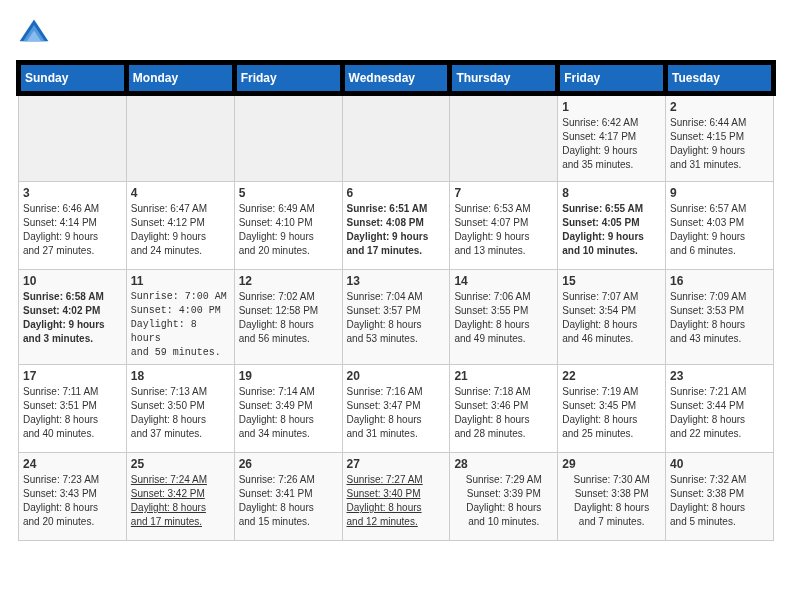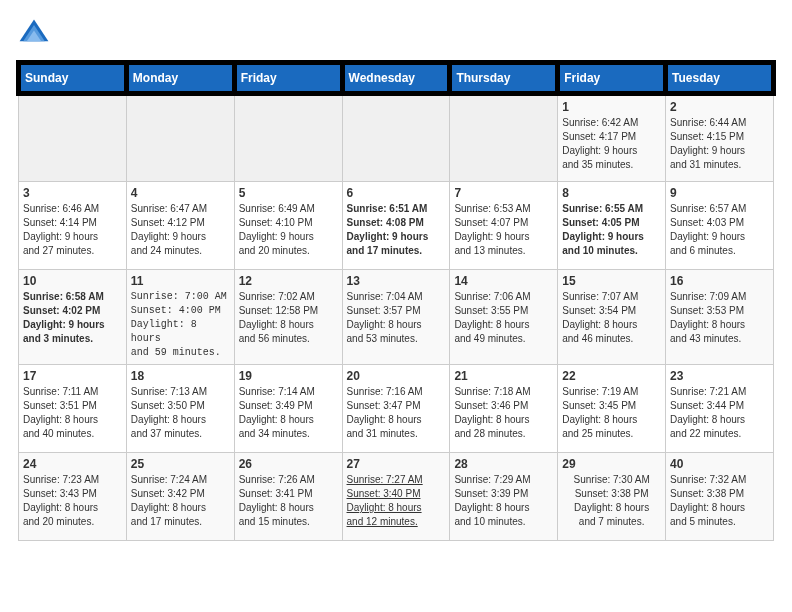--- a/index.html
+++ b/index.html
@@ -299,42 +299,42 @@
       <tr>
         <td>
           <span class="day-number">24</span>
           <div class="day-info" style="white-space: pre-line;">Sunrise: 7:23 AM
 Sunset: 3:43 PM
 Daylight: 8 hours
 and 20 minutes.</div>
         </td>
         <td>
           <span class="day-number">25</span>
-          <div class="day-info" style="white-space: pre-line;">Sunrise: 7:24 AM
+          <div class="day-info" style="white-space: pre-line; text-decoration: underline;">Sunrise: 7:24 AM
 Sunset: 3:42 PM
 Daylight: 8 hours
 and 17 minutes.</div>
         </td>
         <td>
           <span class="day-number">26</span>
           <div class="day-info" style="white-space: pre-line;">Sunrise: 7:26 AM
 Sunset: 3:41 PM
 Daylight: 8 hours
 and 15 minutes.</div>
         </td>
         <td>
           <span class="day-number">27</span>
           <div class="day-info" style="white-space: pre-line; text-decoration: underline;">Sunrise: 7:27 AM
 Sunset: 3:40 PM
 Daylight: 8 hours
 and 12 minutes.</div>
         </td>
         <td>
           <span class="day-number">28</span>
-          <div class="day-info" style="white-space: pre-line;">Sunrise: 7:29 AM
+          <div class="day-info" style="white-space: pre-line; text-align: center;">Sunrise: 7:29 AM
 Sunset: 3:39 PM
 Daylight: 8 hours
 and 10 minutes.</div>
         </td>
         <td>
           <span class="day-number">29</span>
           <div class="day-info" style="white-space: pre-line; text-align: center;">Sunrise: 7:30 AM
 Sunset: 3:38 PM
 Daylight: 8 hours
 and 7 minutes.</div>

